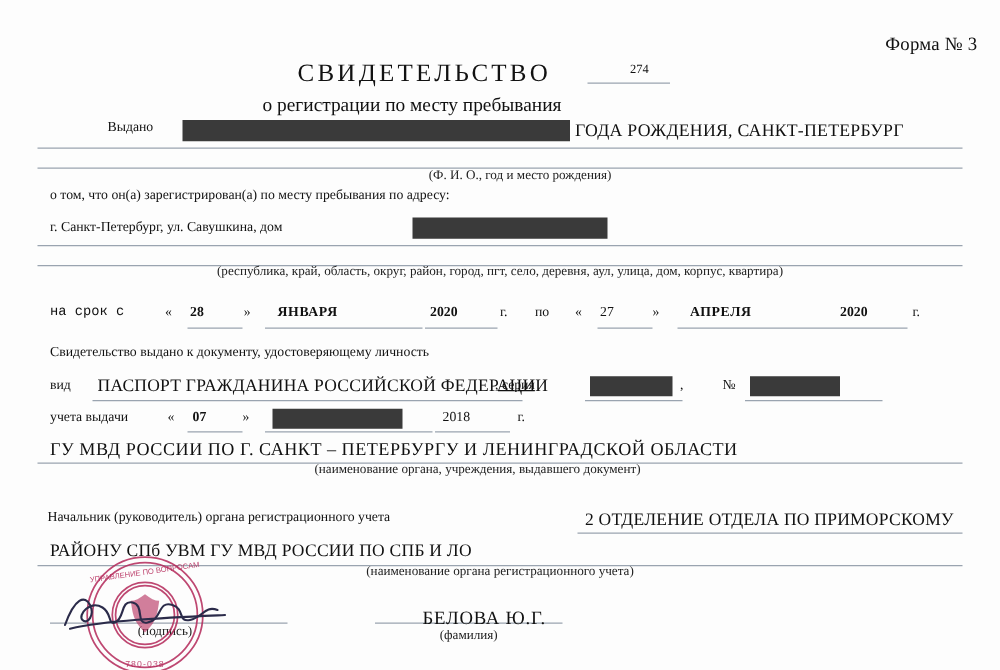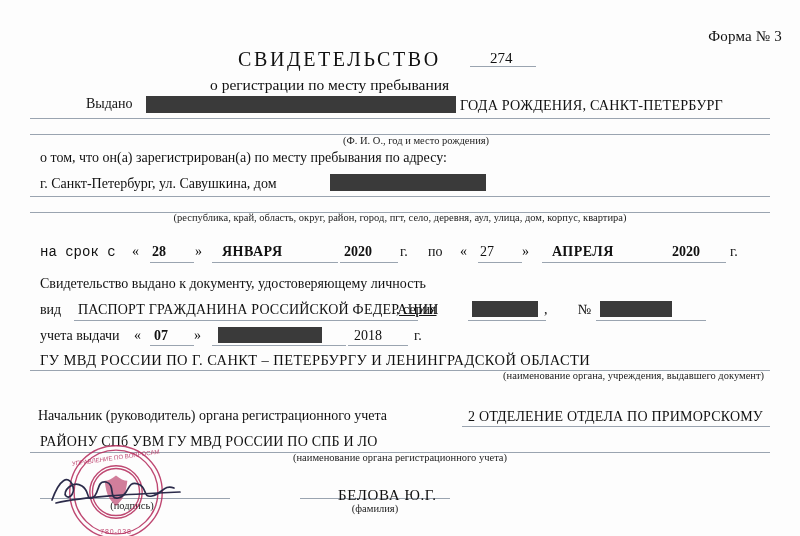--- a/index.html
+++ b/index.html
@@ -43,31 +43,31 @@
   .title {
     position: absolute;
     left: 238px;
     top: 48px;
     font-size: 20px;
     letter-spacing: 2.6px;
     font-weight: 400;
   }
   .title-num {
     position: absolute;
-    left: 490px;
+    left: 504px;
     top: 50px;
-    font-size: 15px;
+    font-size: 10px;
   }
   .subtitle {
     position: absolute;
     left: 210px;
     top: 76px;
     font-size: 15.5px;
   }
-  .lbl { font-size: 14px; }
+  .lbl { font-size: 11px; }
 
   
   .row-issued-label { position: absolute; left: 86px; top: 96px; }
   .redact-name {
     position: absolute;
     left: 146px;
     top: 96px;
     width: 310px;
     height: 17px;
     background: #3a3a3a;
@@ -120,21 +120,21 @@
 
   .date-label { position: absolute; left: 40px; top: 328px; }
   .date-q1 { position: absolute; left: 134px; top: 328px; }
   .date-day { position: absolute; left: 154px; top: 328px; font-weight: bold; }
   .date-q2 { position: absolute; left: 194px; top: 328px; }
   .redact-month { position: absolute; left: 218px; top: 327px; width: 104px; height: 16px; background: #3a3a3a; }
   .date-year { position: absolute; left: 354px; top: 328px; }
   .date-g { position: absolute; left: 414px; top: 328px; }
 
   .organ-line { position: absolute; left: 40px; top: 352px; font-size: 14.5px; letter-spacing: 0.4px; text-align: right; }
-  .cap-organ { position: absolute; left: 0; top: 370px; width: 764px; text-align: right; }
+  .cap-organ { position: absolute; left: 0; top: 370px; width: 764px; }
 
   .chief-label { position: absolute; left: 38px; top: 408px; }
   .chief-value { position: absolute; left: 468px; top: 409px; font-size: 14px; letter-spacing: 0.2px; }
   .chief-value2 { position: absolute; left: 40px; top: 434px; font-size: 14px; letter-spacing: 0.2px; }
   .cap-organ2 { position: absolute; left: 0; top: 452px; width: 800px; }
 
   .cap-sign { position: absolute; left: 72px; top: 500px; width: 120px; }
   .fam-name { position: absolute; left: 338px; top: 487px; font-size: 15px; letter-spacing: 0.6px; }
   .cap-fam { position: absolute; left: 300px; top: 503px; width: 150px; }
 

